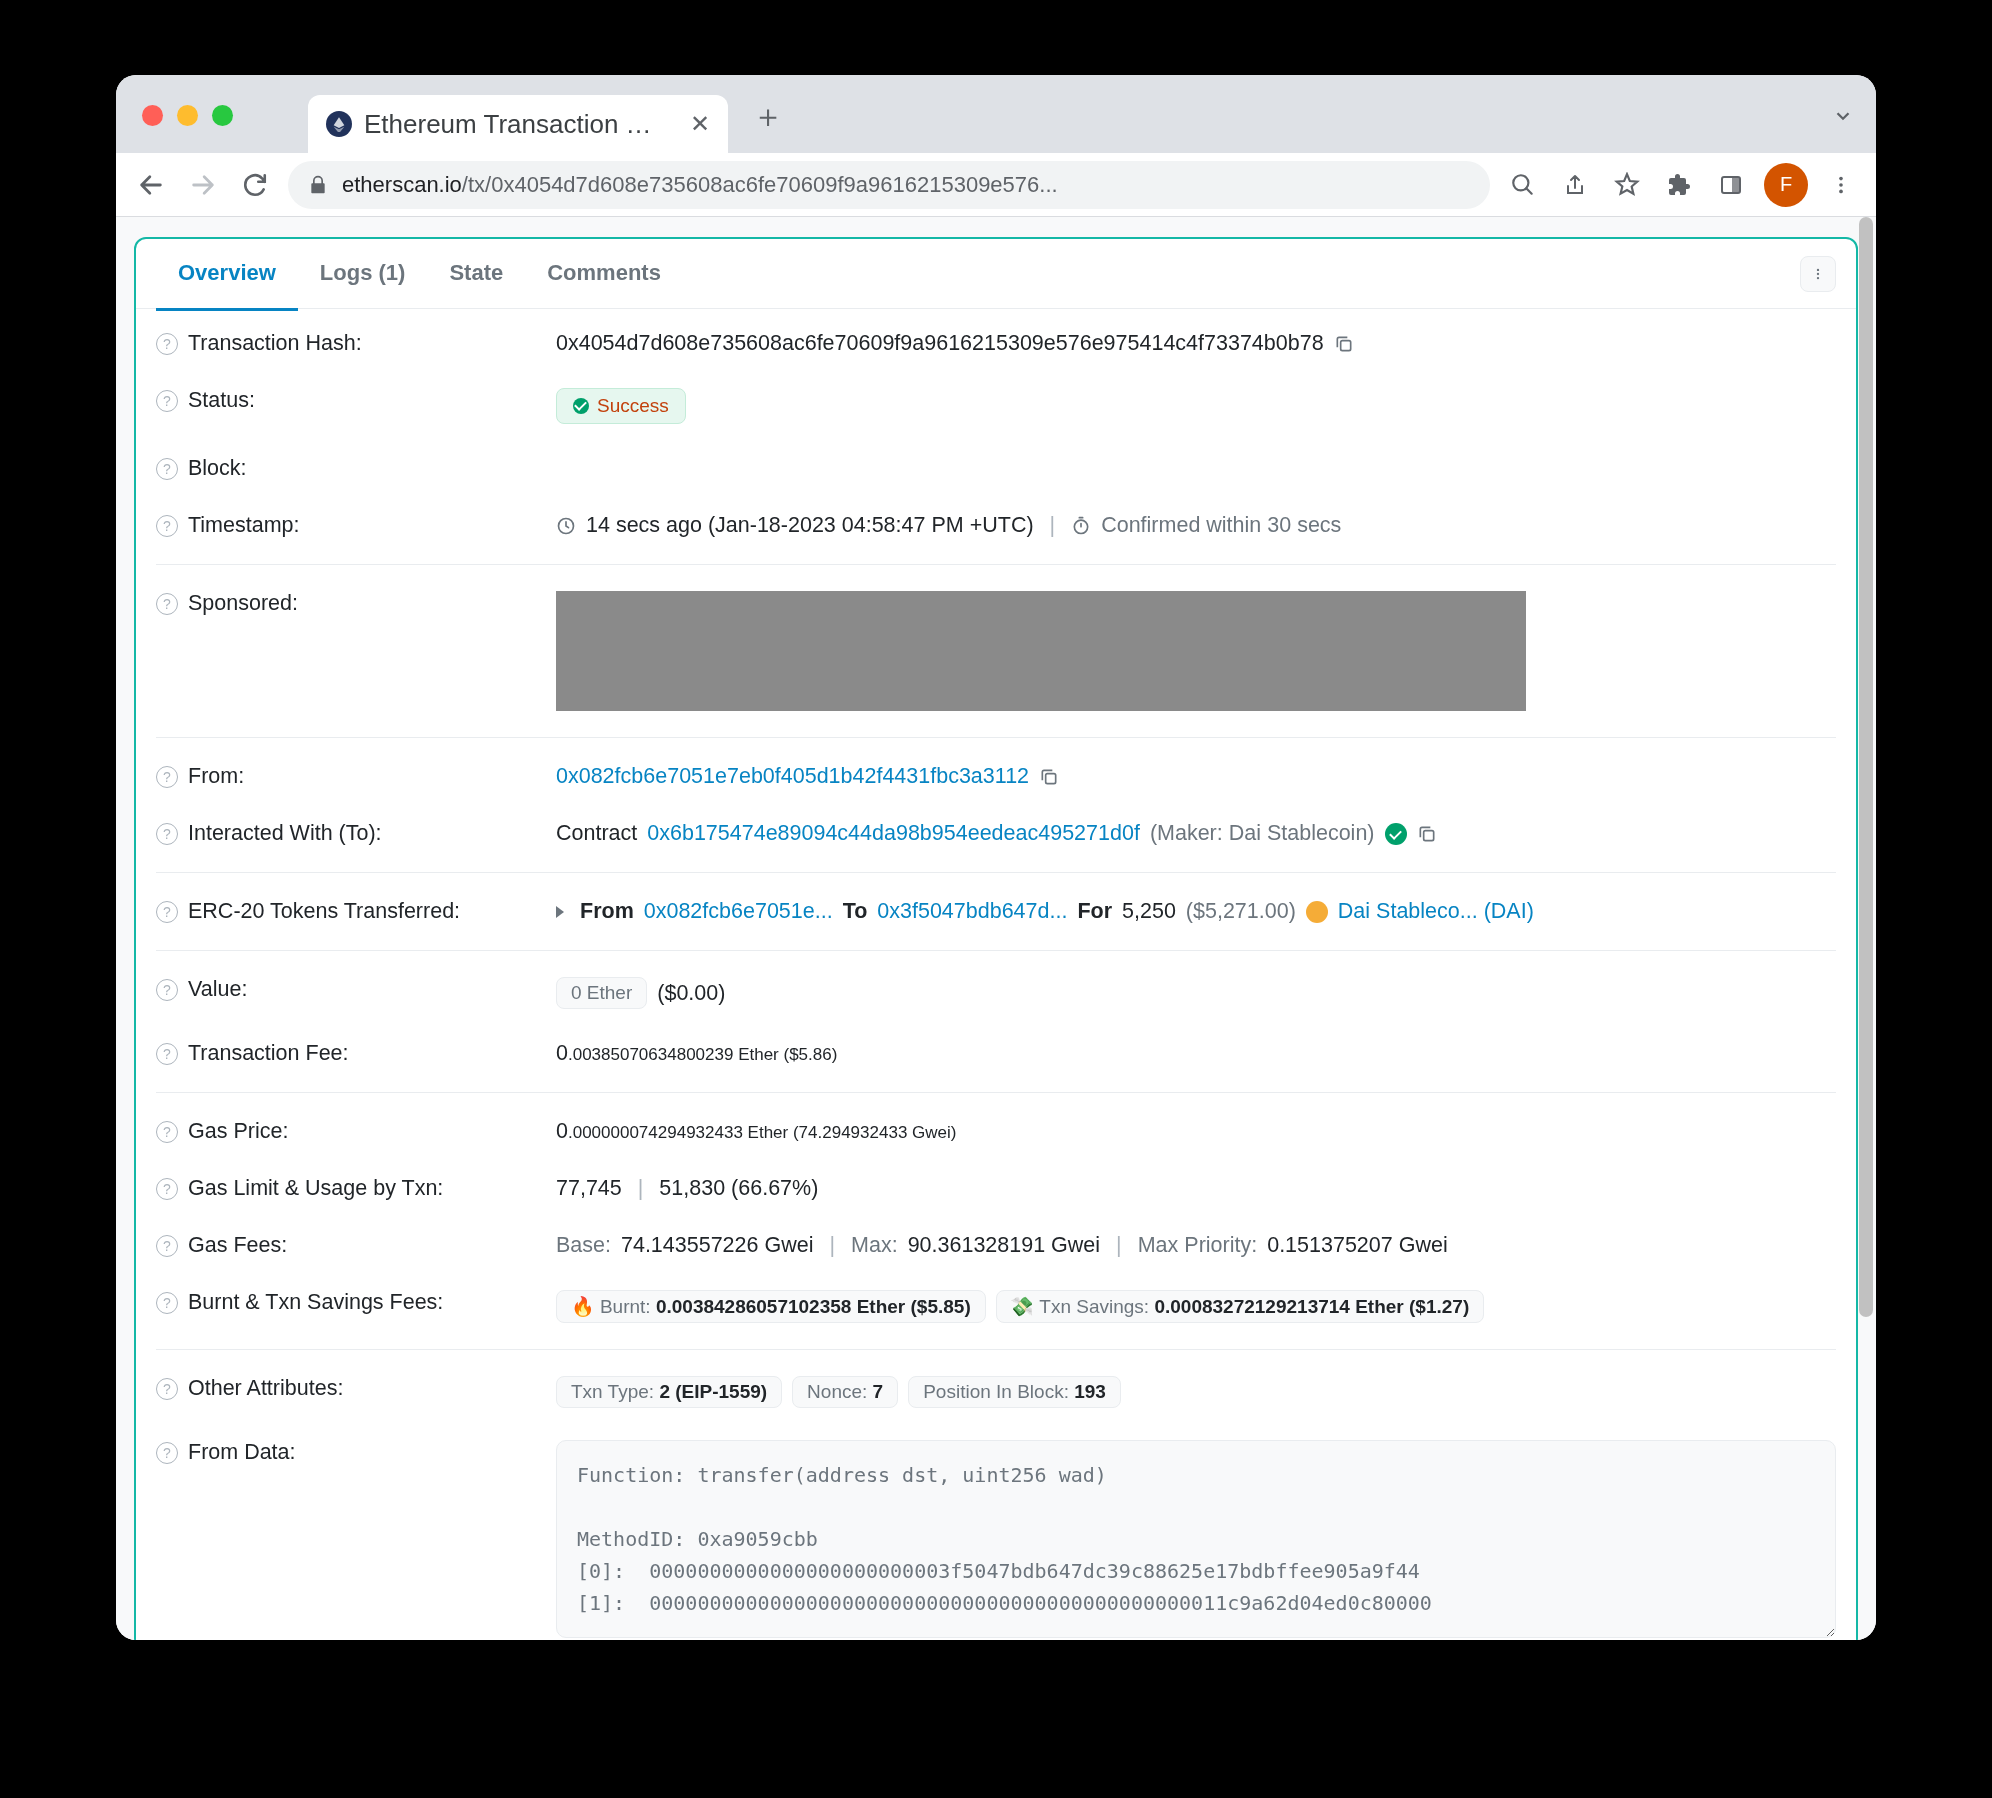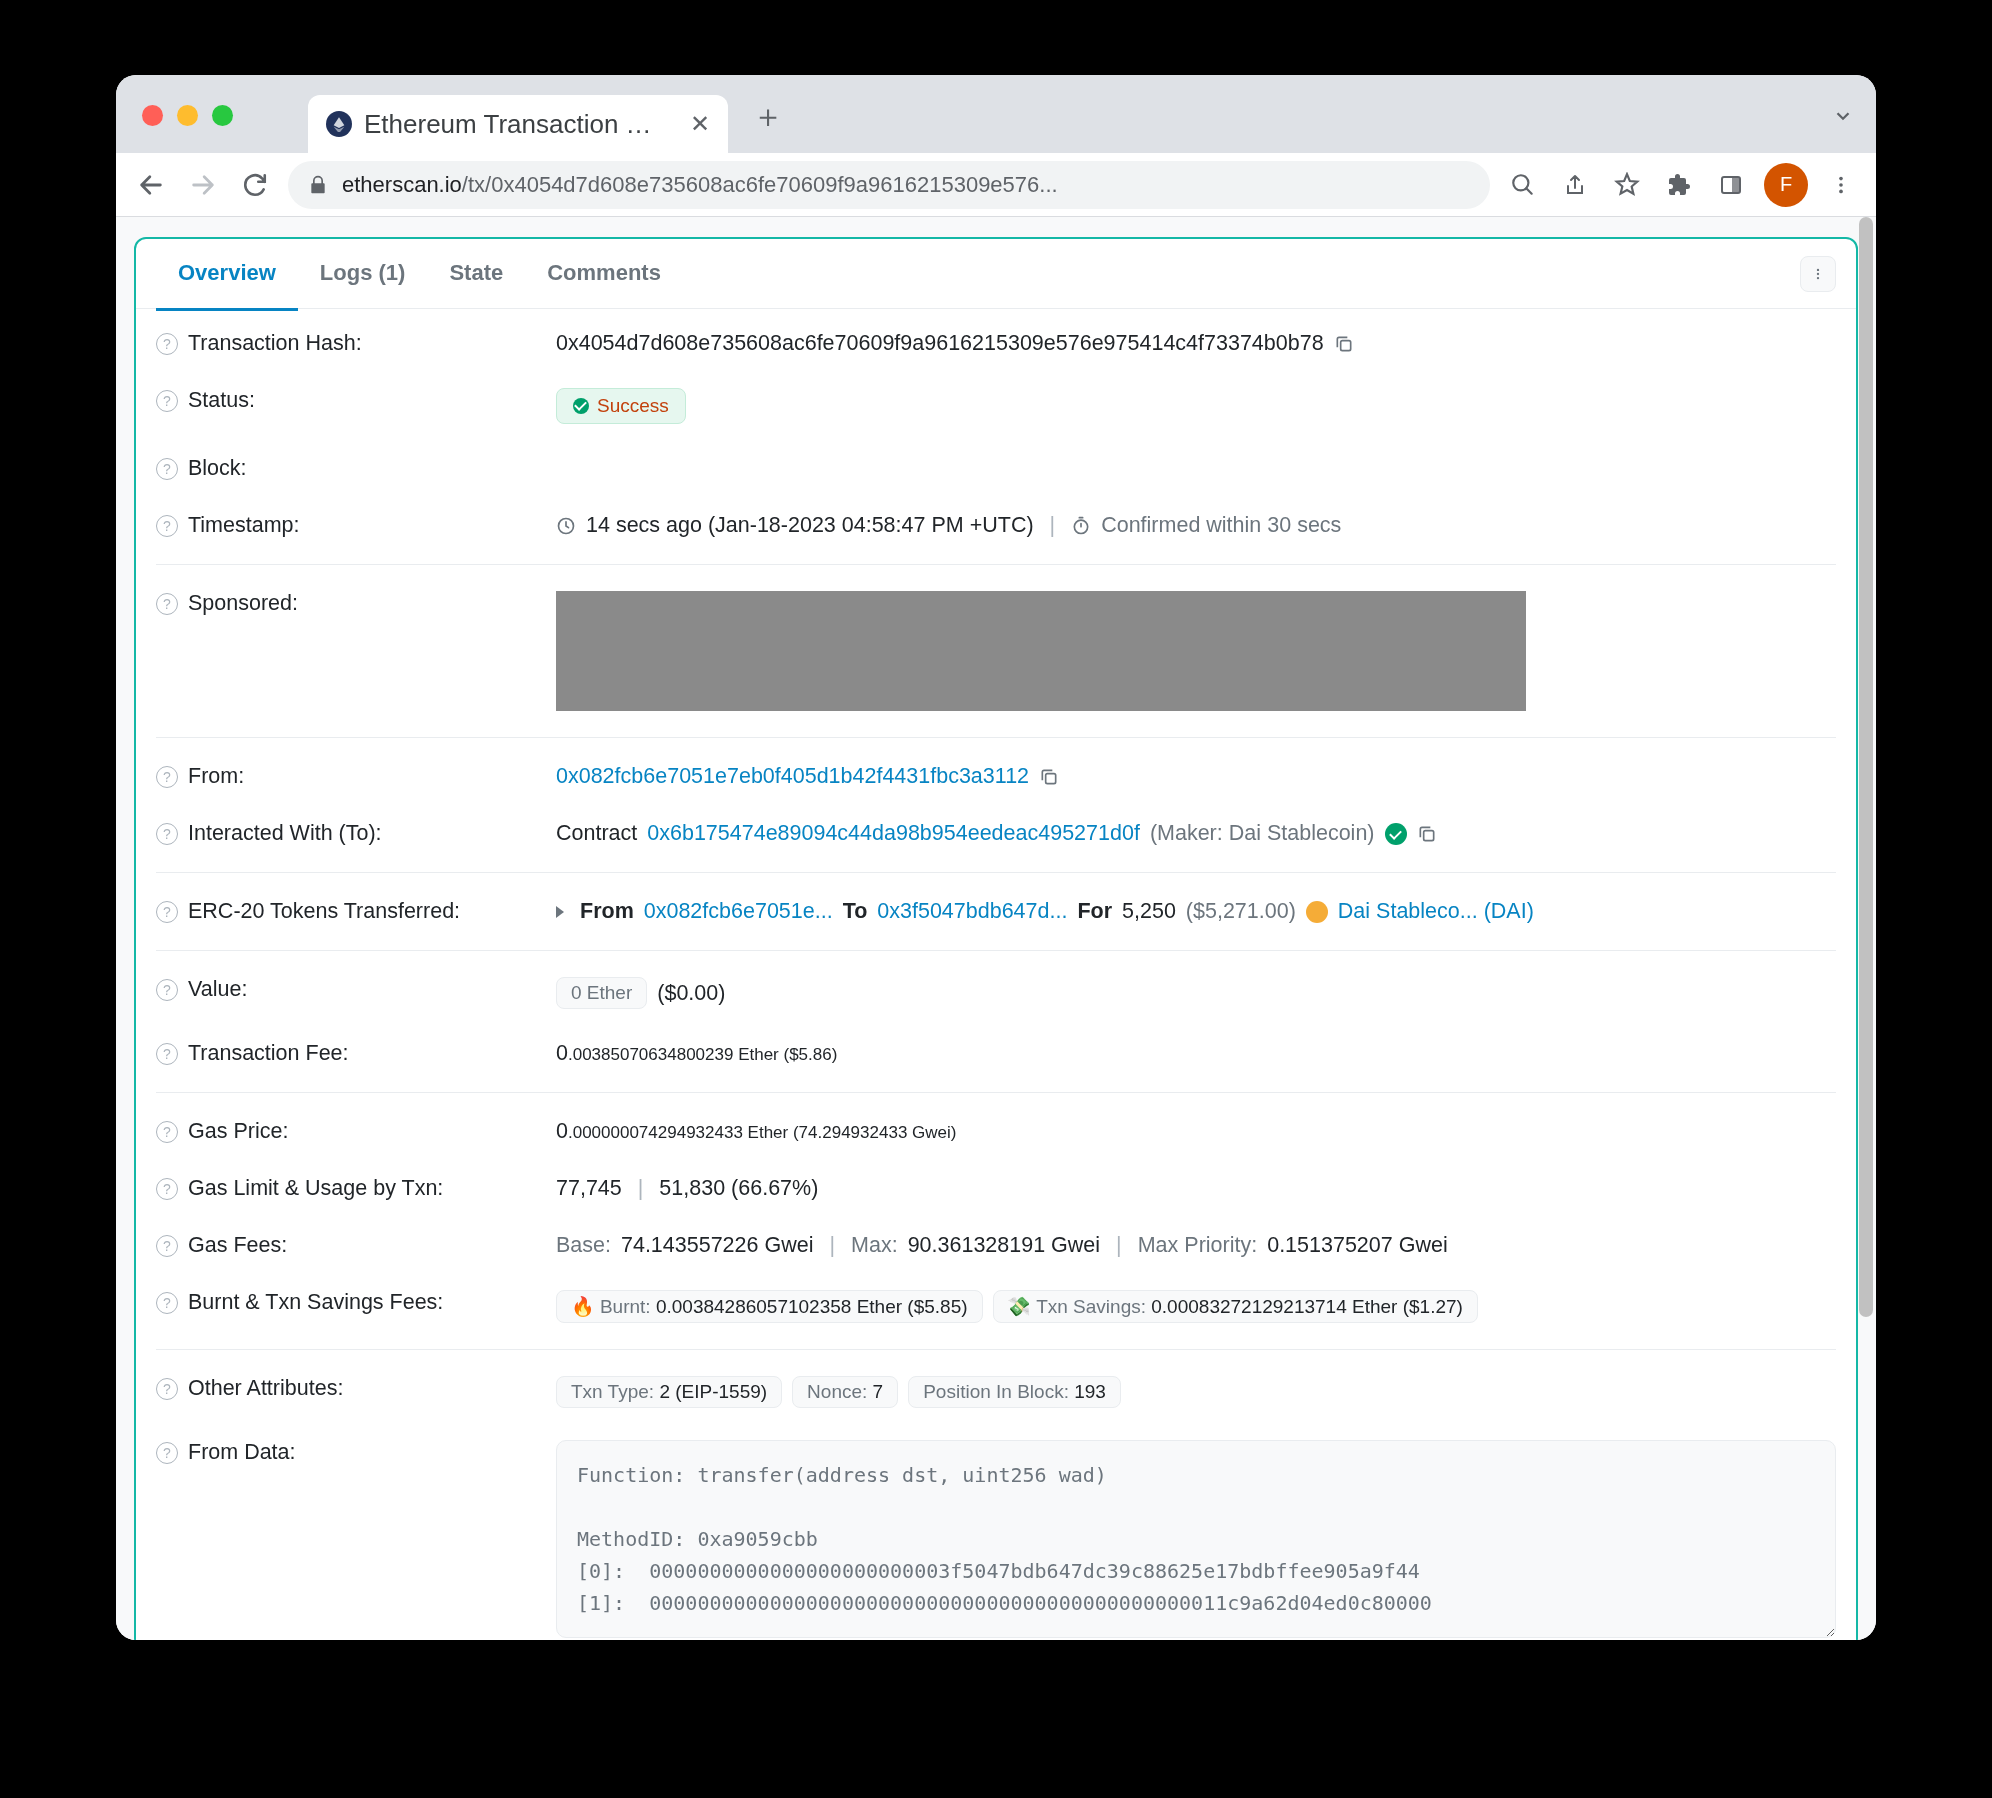--- a/index.html
+++ b/index.html
@@ -181,21 +181,21 @@
 .clock-icon { color: #6c757d; }
 .muted { color: #6c757d; }
 .divider-v { color: #adb5bd; padding: 0 6px; }
 .sponsored-box { width: 970px; height: 120px; background: #8a8a8a; }
 .small-decimal { font-size: 17px; }
 .pill {
   background: #f8f9fa; border: 1px solid #e9ecef;
   padding: 4px 14px; border-radius: 8px; font-size: 19px;
   color: #6c757d;
 }
-.pill .strong-dark { color: #212529; font-weight: 400; }
+.pill .strong-dark { color: #212529; font-weight: 700; }
 .token-icon { width: 22px; height: 22px; background: #f5ac37; border-radius: 50%; display: inline-block; vertical-align: middle; }
 .verified-icon { width: 22px; height: 22px; background: #00a06b; border-radius: 50%; display: inline-flex; align-items: center; justify-content: center; }
 .verified-icon::after { content: ""; width: 5px; height: 9px; border: solid #fff; border-width: 0 2px 2px 0; transform: rotate(45deg); }
 .caret-right { display: inline-block; width: 0; height: 0; border-style: solid; border-width: 6px 0 6px 8px; border-color: transparent transparent transparent #6c757d; margin-right: 6px; }
 .sb { font-weight: 600; }
 .code-block {
   width: 100%; min-height: 150px;
   background: #f8f9fa; border: 1px solid #e9ecef; border-radius: 10px;
   padding: 18px 20px;
   font-family: SFMono-Regular, Menlo, Consolas, monospace;

